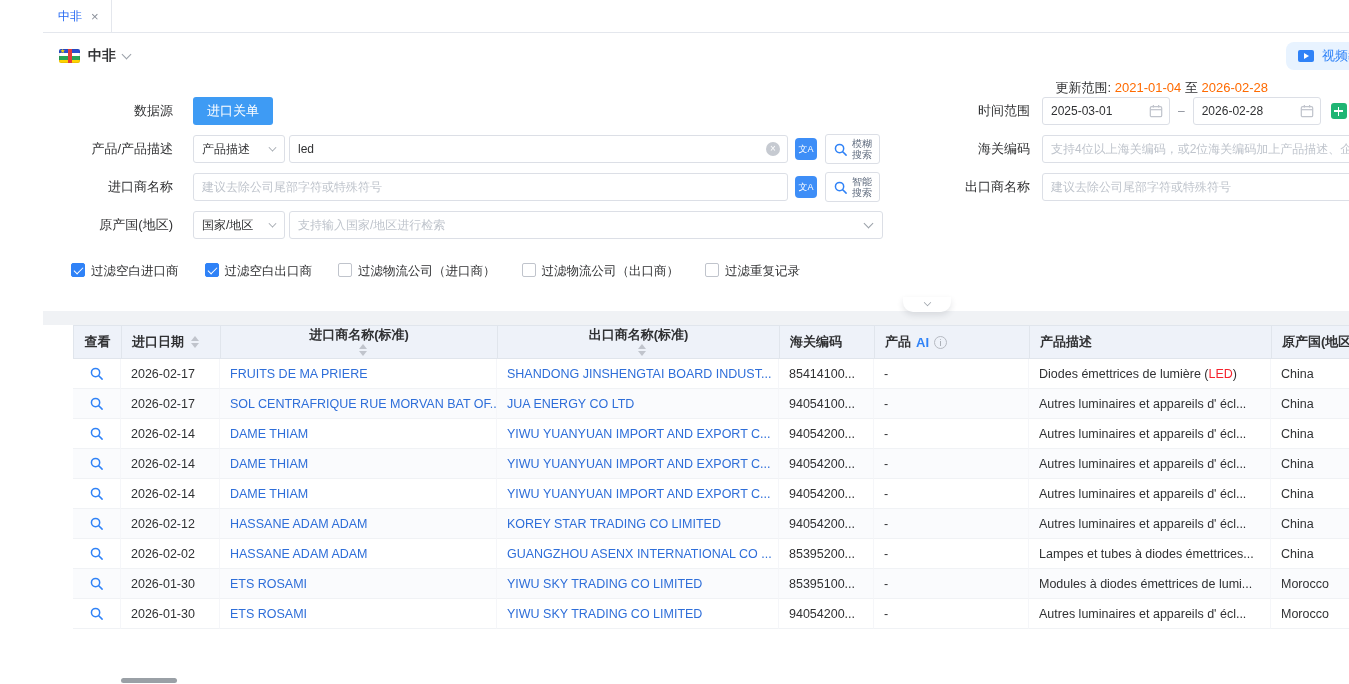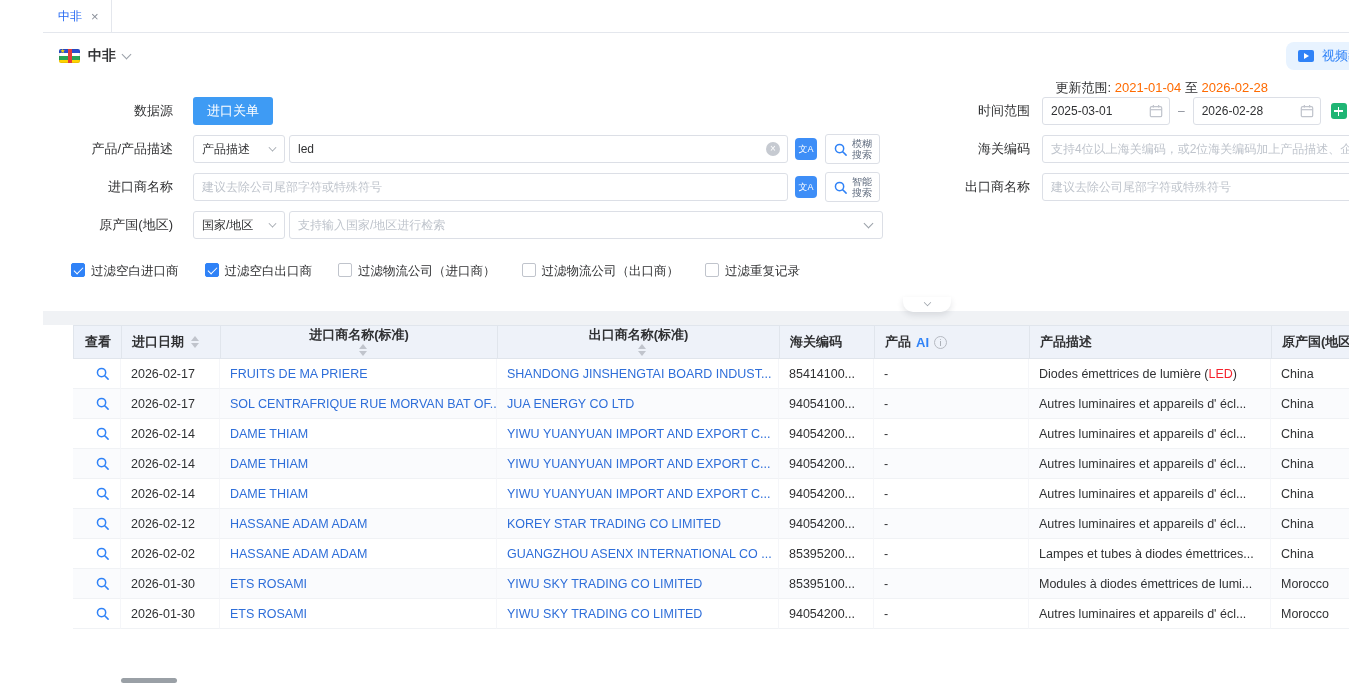--- a/index.html
+++ b/index.html
@@ -71,21 +71,21 @@
   .summary .count { color:#f5222d; margin:0 5px; }
   .table { margin-left:30px; }
   .tr { display:flex; }
   .thead { background:#eef2f9; height:34px; border-top:1px solid #e0e5ec; border-left:1px solid #e0e5ec; border-bottom:1px solid #e0e5ec; }
   .th { display:flex; align-items:center; padding:0 10px; font-size:13px; font-weight:bold; color:#303133; border-right:1px solid #e0e5ec; white-space:nowrap; overflow:hidden; flex-shrink:0; }
   .between { justify-content:flex-start;flex-direction:column; }
   .td { display:flex; align-items:center; height:30px; padding:0 10px; font-size:12.5px; color:#303133; border-bottom:1px solid #f0f2f5; border-right:1px solid #f5f6f9; white-space:nowrap; overflow:hidden; flex-shrink:0; }
   .body-row { background:#fff; }
   .body-row.alt { background:#fafbfd; }
   .c0{width:48px} .c1{width:99px} .c2{width:277px} .c3{width:282px} .c4{width:95px} .c5{width:155px} .c6{width:242px} .c7{width:150px}
-  .center { justify-content:flex-end; }
+  .center { justify-content:center; }
   .link { color:#2e6ed9; cursor:pointer; }
   .hl { color:#f5222d; }
   .sort { display:inline-flex; flex-direction:column; gap:2px; margin-left:7px; cursor:pointer; }
   .sort i { width:0; height:0; border-left:4px solid transparent; border-right:4px solid transparent; }
   .sort .up { border-bottom:5px solid #c0c4cc; }
   .sort .down { border-top:5px solid #c0c4cc; }
   .ai-badge { color:#2f82f7; font-weight:bold; margin-left:5px; }
   .info { width:13px; height:13px; border:1px solid #b6bac2; border-radius:50%; color:#9ca1a9; font-size:9px; line-height:12px; text-align:center; margin-left:5px; font-weight:normal; flex-shrink:0; }
   .info::before { content:"i"; }
   .view-btn { display:flex; cursor:pointer; }

